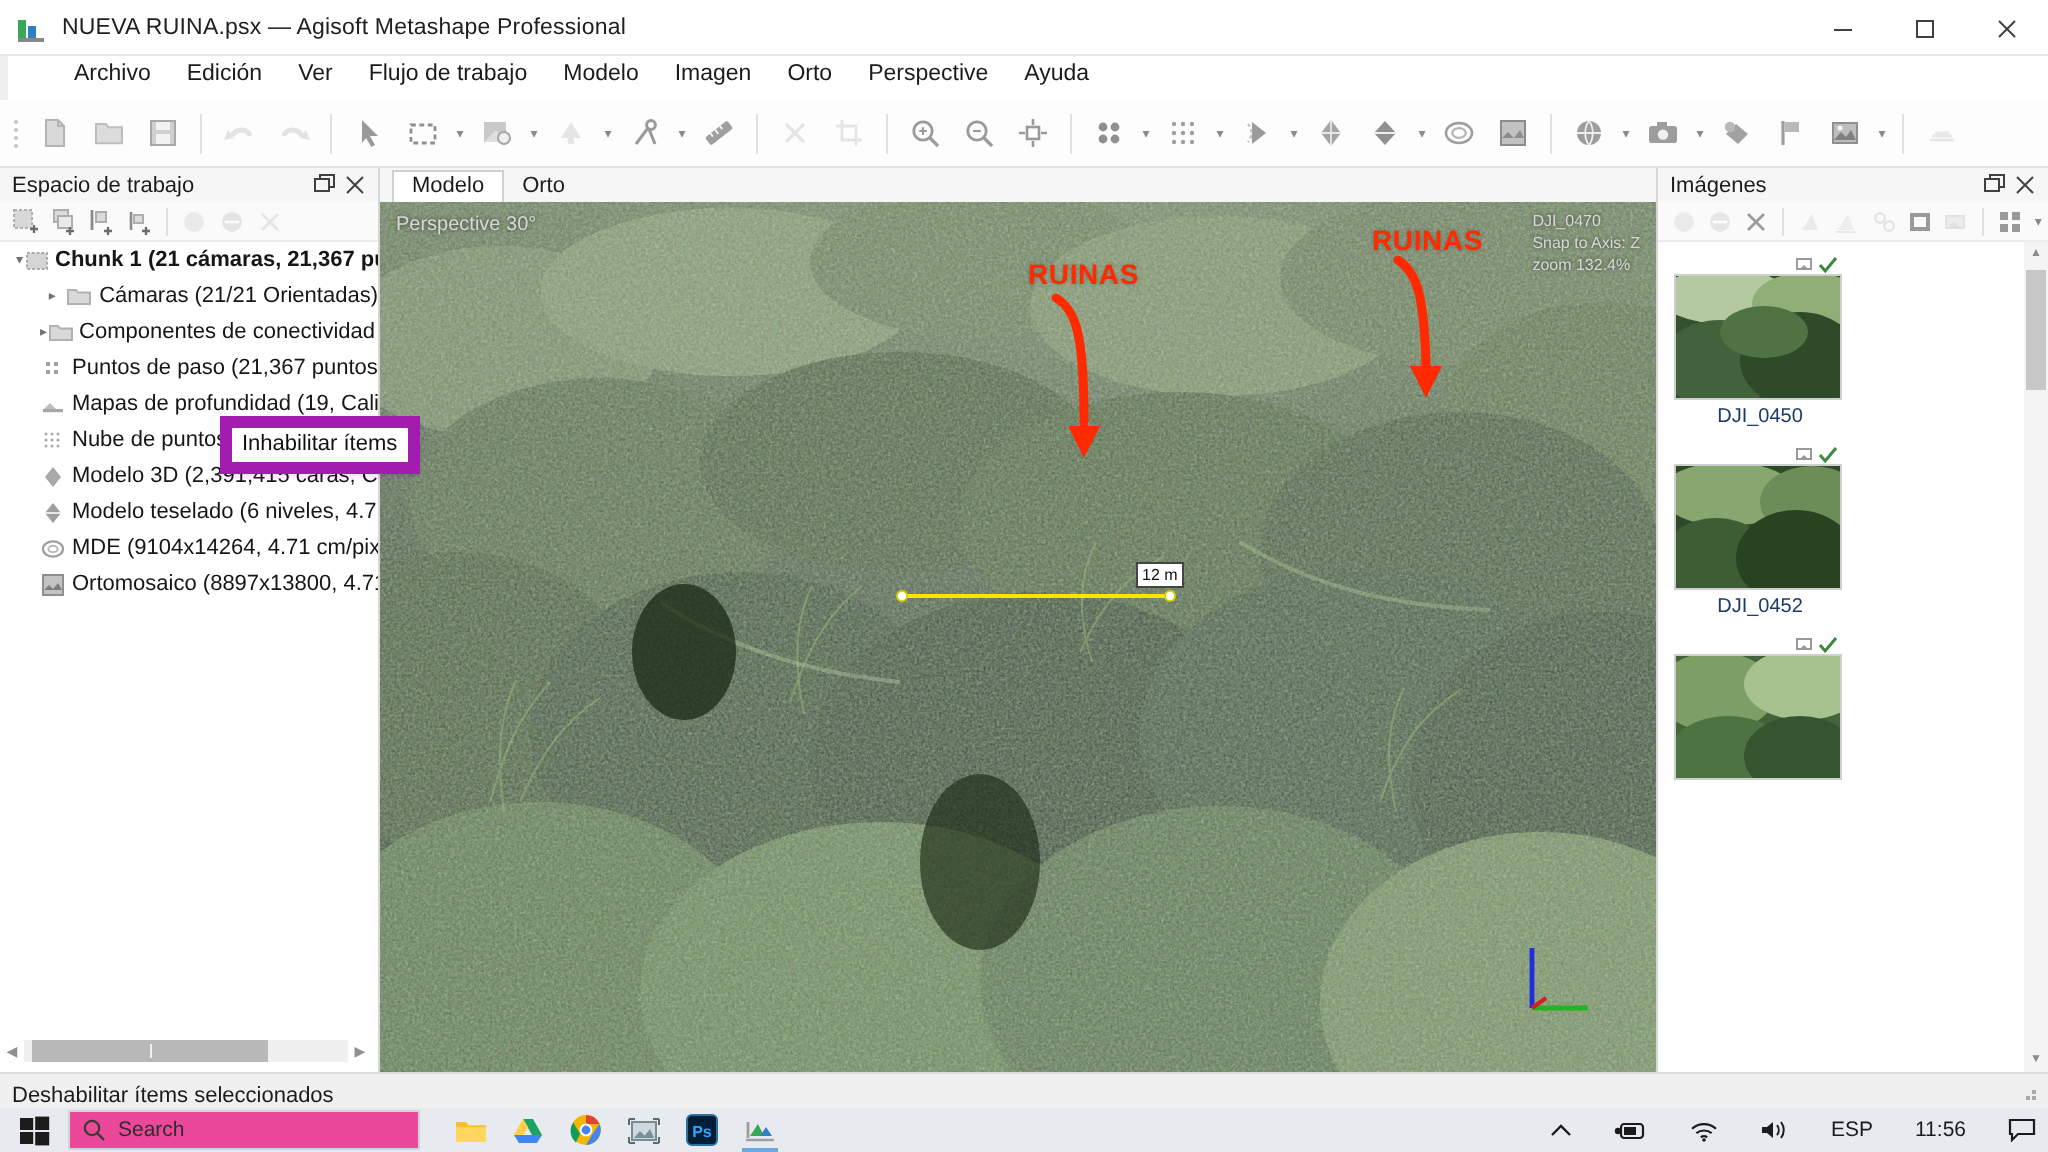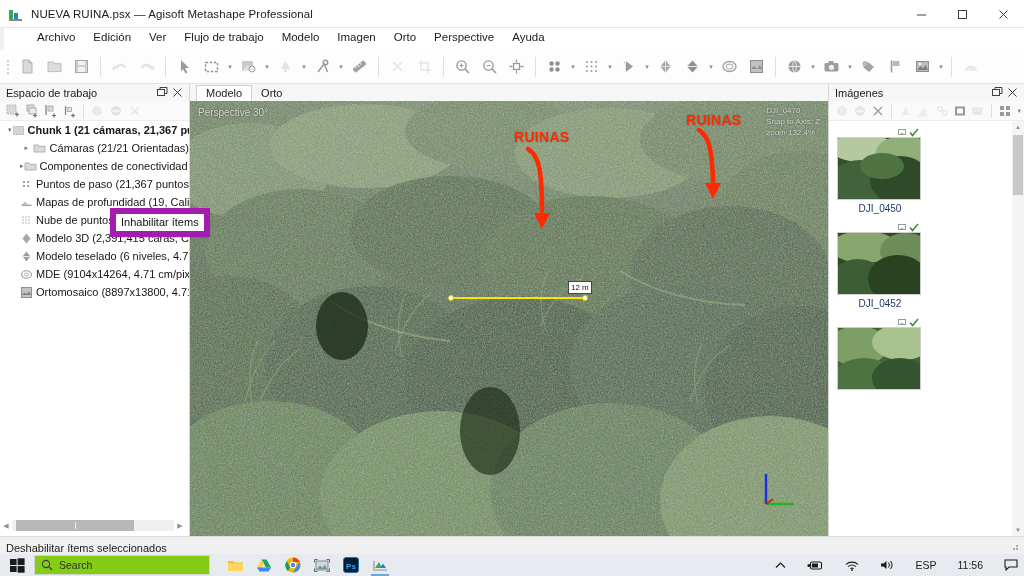--- a/index.html
+++ b/index.html
@@ -138,21 +138,21 @@
   .statusbar { position: absolute; left: 0; top: 536px; width: 1024px; height: 18px;
                background: #f0f0f0; border-top: 1px solid #dcdcdc;
                display: flex; align-items: flex-end; padding-left: 6px; }
   .status-text { font-size: 11px; color: #1b1b1b; }
   .status-grip { position: absolute; right: 4px; bottom: 2px; width: 12px; height: 12px; }
 
   
   .taskbar { position: absolute; left: 0; top: 554px; width: 1024px; height: 22px;
              background: #e7eaef; display: flex; align-items: center; }
   .tb-start { width: 34px; height: 22px; display: flex; align-items: center; justify-content: center; }
-  .tb-search { width: 176px; height: 20px; background: #84cc16; border: 1px solid #cfd4da;
+  .tb-search { width: 176px; height: 20px; background: #ec4899; border: 1px solid #cfd4da;
                display: flex; align-items: center; padding-left: 6px; gap: 6px; border-radius: 1px; }
   .tb-search span { font-size: 10.5px; color: #2d2d2d; }
   .tb-apps { display: flex; align-items: center; gap: 3px; margin-left: 12px; }
   .tb-app { width: 26px; height: 22px; display: flex; align-items: center; justify-content: center; position: relative; }
   .tb-app.active::after { content: ""; position: absolute; left: 4px; right: 4px; bottom: 0; height: 2px; background: #6aa8e0; }
   .tray { position: absolute; right: 0; top: 0; height: 22px; display: flex; align-items: center; gap: 21px; padding-right: 6px; }
   .tray-item { display: flex; align-items: center; justify-content: center; color: #1b1b1b; font-size: 10.5px; }
 </style>
 </head>
 <body>

